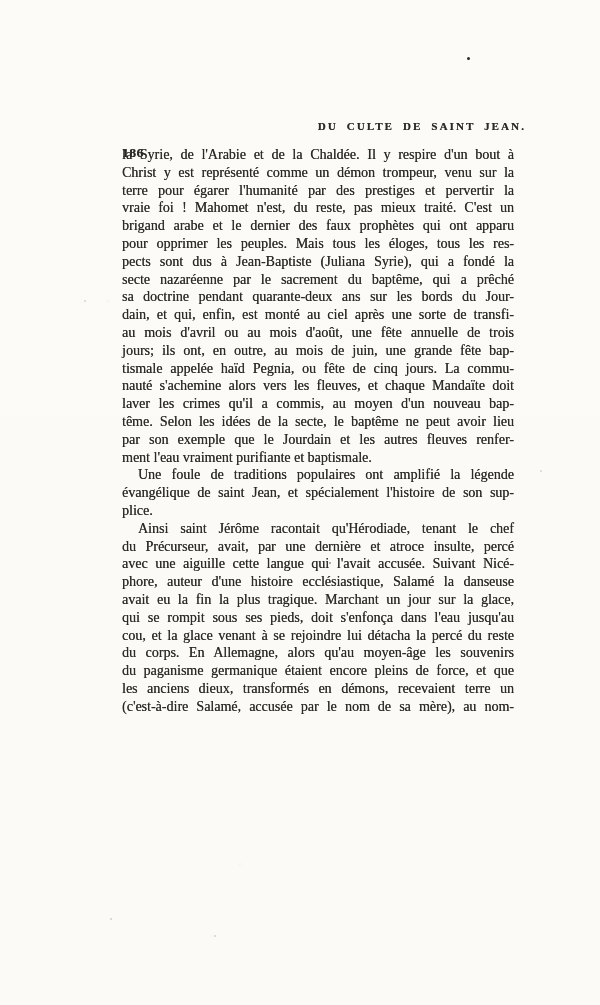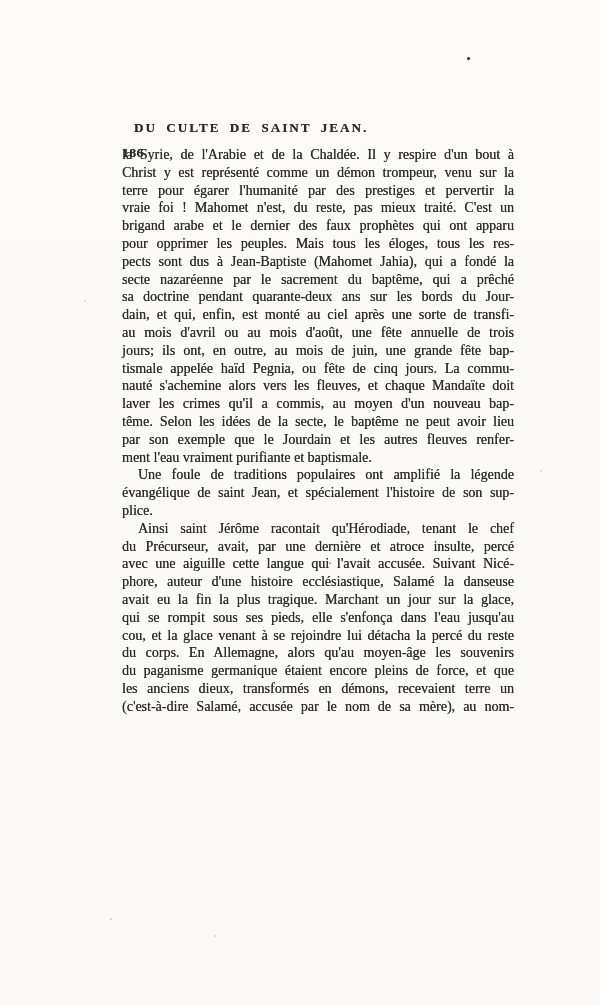--- a/index.html
+++ b/index.html
@@ -35,23 +35,23 @@
     font-weight: bold;
     letter-spacing: 0.5px;
     text-shadow: 0.2px 0.2px 0.4px rgba(43,42,37,0.75);
     margin-top: 28px;
   }
   .running-title {
     position: absolute;
     left: 0;
     top: 2.5px;
     width: 100%;
-    text-align: left;
+    text-align: right;
     transform: translateX(12px);
-    font-size: 13px;
+    font-size: 11px;
     font-weight: bold;
     letter-spacing: 2.1px;
     word-spacing: 4px;
     text-shadow: 0.2px 0.2px 0.4px rgba(43,42,37,0.7);
     white-space: nowrap;
   }
   .page-body {
     position: absolute;
     top: 146px;
     left: 122px;
@@ -93,41 +93,41 @@
     <span class="running-title">DU CULTE DE SAINT JEAN.</span>
   </div>
 
   <div class="page-body">
       <div class="text-line">la Syrie, de l'Arabie et de la Chaldée. Il y respire d'un bout à</div>
       <div class="text-line">Christ y est représenté comme un démon trompeur, venu sur la</div>
       <div class="text-line">terre pour égarer l'humanité par des prestiges et pervertir la</div>
       <div class="text-line">vraie foi ! Mahomet n'est, du reste, pas mieux traité. C'est un</div>
       <div class="text-line">brigand arabe et le dernier des faux prophètes qui ont apparu</div>
       <div class="text-line">pour opprimer les peuples. Mais tous les éloges, tous les res-</div>
-      <div class="text-line">pects sont dus à Jean-Baptiste (Mahomet Jahia), qui a fondé la</div>
+      <div class="text-line">pects sont dus à Jean-Baptiste (Juliana Syrie), qui a fondé la</div>
       <div class="text-line">secte nazaréenne par le sacrement du baptême, qui a prêché</div>
       <div class="text-line">sa doctrine pendant quarante-deux ans sur les bords du Jour-</div>
       <div class="text-line">dain, et qui, enfin, est monté au ciel après une sorte de transfi-</div>
       <div class="text-line">au mois d'avril ou au mois d'août, une fête annuelle de trois</div>
       <div class="text-line">jours; ils ont, en outre, au mois de juin, une grande fête bap-</div>
       <div class="text-line">tismale appelée haïd Pegnia, ou fête de cinq jours. La commu-</div>
       <div class="text-line">nauté s'achemine alors vers les fleuves, et chaque Mandaïte doit</div>
       <div class="text-line">laver les crimes qu'il a commis, au moyen d'un nouveau bap-</div>
       <div class="text-line">tême. Selon les idées de la secte, le baptême ne peut avoir lieu</div>
       <div class="text-line">par son exemple que le Jourdain et les autres fleuves renfer-</div>
       <div class="text-line flush">ment l'eau vraiment purifiante et baptismale.</div>
       <div class="text-line indent">Une foule de traditions populaires ont amplifié la légende</div>
       <div class="text-line">évangélique de saint Jean, et spécialement l'histoire de son sup-</div>
       <div class="text-line flush">plice.</div>
       <div class="text-line indent">Ainsi saint Jérôme racontait qu'Hérodiade, tenant le chef</div>
       <div class="text-line">du Précurseur, avait, par une dernière et atroce insulte, percé</div>
       <div class="text-line">avec une aiguille cette langue qui l'avait accusée. Suivant Nicé-</div>
       <div class="text-line">phore, auteur d'une histoire ecclésiastique, Salamé la danseuse</div>
       <div class="text-line">avait eu la fin la plus tragique. Marchant un jour sur la glace,</div>
-      <div class="text-line">qui se rompit sous ses pieds, elle s'enfonça dans l'eau jusqu'au</div>
+      <div class="text-line">qui se rompit sous ses pieds, doit s'enfonça dans l'eau jusqu'au</div>
       <div class="text-line">cou, et la glace venant à se rejoindre lui détacha la percé du reste</div>
       <div class="text-line">du corps. En Allemagne, alors qu'au moyen-âge les souvenirs</div>
       <div class="text-line">du paganisme germanique étaient encore pleins de force, et que</div>
       <div class="text-line">les anciens dieux, transformés en démons, recevaient terre un</div>
       <div class="text-line">(c'est-à-dire Salamé, accusée par le nom de sa mère), au nom-</div>
     </div>
 
   <span class="speck speck-1"></span>
   <span class="speck speck-2"></span>
   <span class="speck speck-3"></span>

